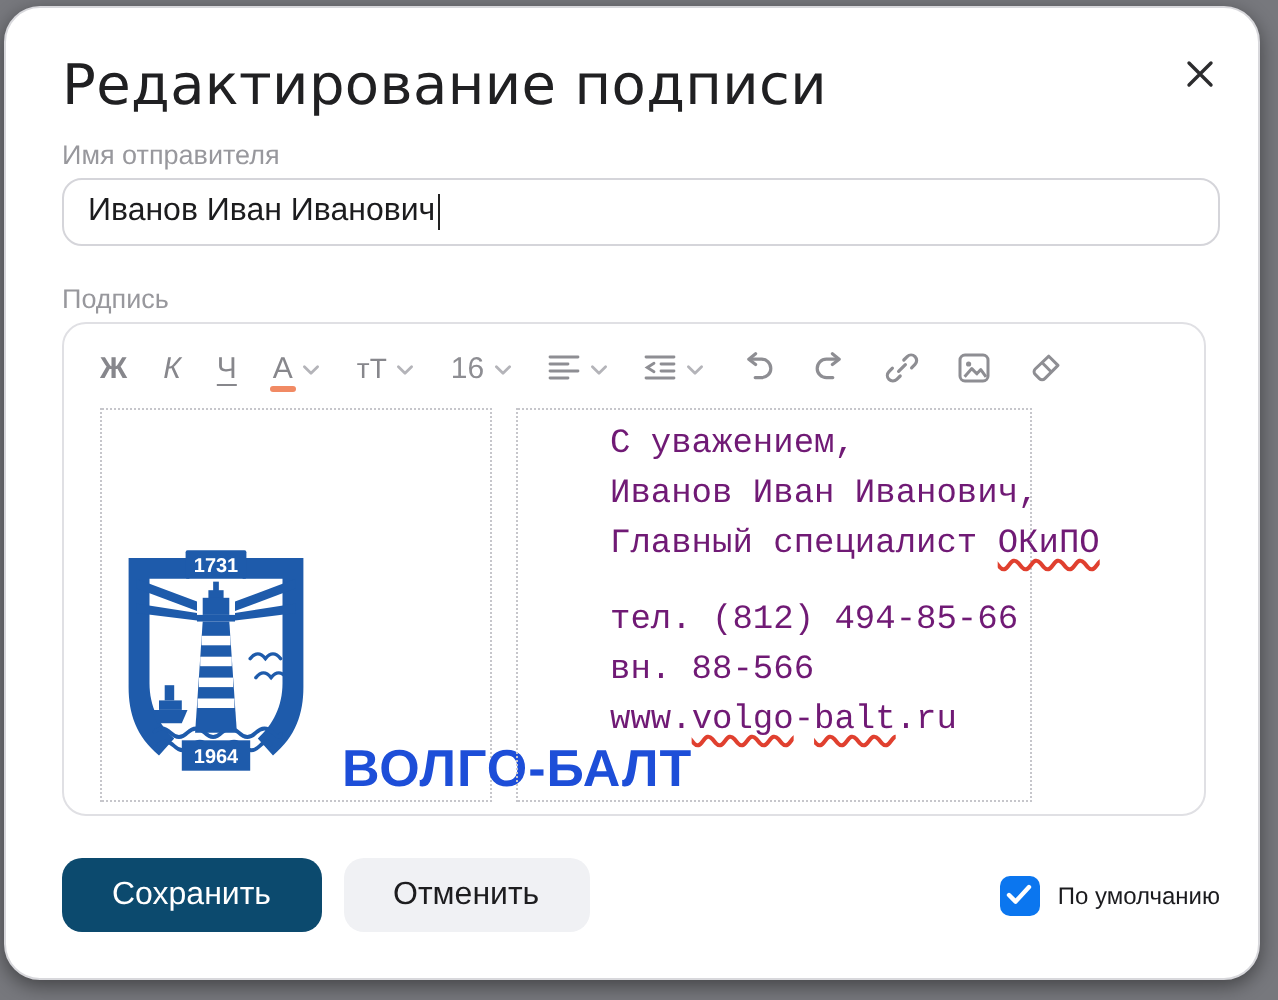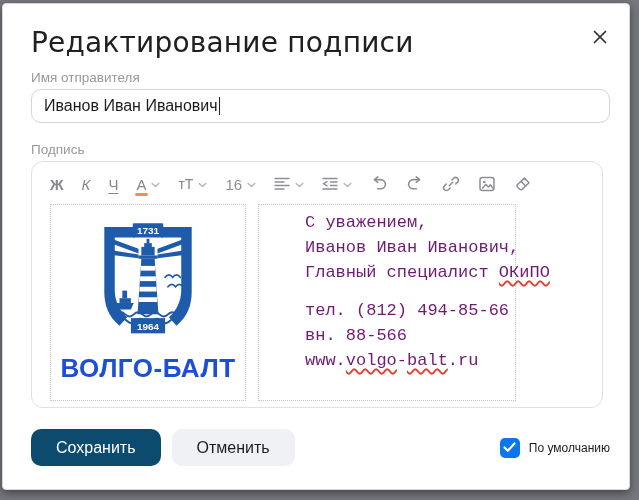--- a/index.html
+++ b/index.html
@@ -4,21 +4,21 @@
 <style>
   * { margin:0; padding:0; box-sizing:border-box; }
   html,body { width:639px; height:500px; }
   body {
     background:#77787d;
     font-family:"Liberation Sans", sans-serif;
     position:relative; overflow:hidden;
   }
   .dialog {
     position:absolute; left:2px; top:3px; width:628px; height:487px;
-    background:#ffffff; border:1px solid #d8d8dc; border-radius:4px;
+    background:#ffffff; border:1px solid #d8d8dc; border-radius:18px;
     box-shadow:0 3px 10px rgba(0,0,0,.45);
   }
   .dialog-title {
     position:absolute; left:28px; top:22px;
     font-family:"DejaVu Sans", sans-serif;
     font-size:28px; font-weight:400; color:#202022; letter-spacing:.2px;
     white-space:nowrap;
   }
   .close-btn {
     position:absolute; left:586px; top:24px; width:22px; height:22px;
@@ -60,21 +60,21 @@
   .tb-font-family .tb-glyph { font-size:14px; }
   .tb-font-size .tb-glyph { font-size:15px; color:#8e8e93; font-weight:400; }
   .tb-svg { display:flex; align-items:center; }
   .tb-chevron { display:flex; align-items:center; margin-top:1px; }
   .sig-cell {
     position:absolute; top:42px; height:197px;
     border:1px dotted #c6c6cb;
   }
   .logo-cell {
     left:18px; width:196px;
-    display:flex; flex-direction:column; align-items:center;
+    display:flex; flex-direction:row; align-items:flex-end;
     padding-top:18px; gap:6px;
   }
   .brand-text {
     font-size:26px; font-weight:800; color:#1d4ed8; letter-spacing:.5px;
     font-family:"Liberation Sans", sans-serif; white-space:nowrap;
   }
   .text-cell {
     left:226px; width:258px; padding:5px 8px 0 8px; overflow:visible;
   }
   .sig-line {

